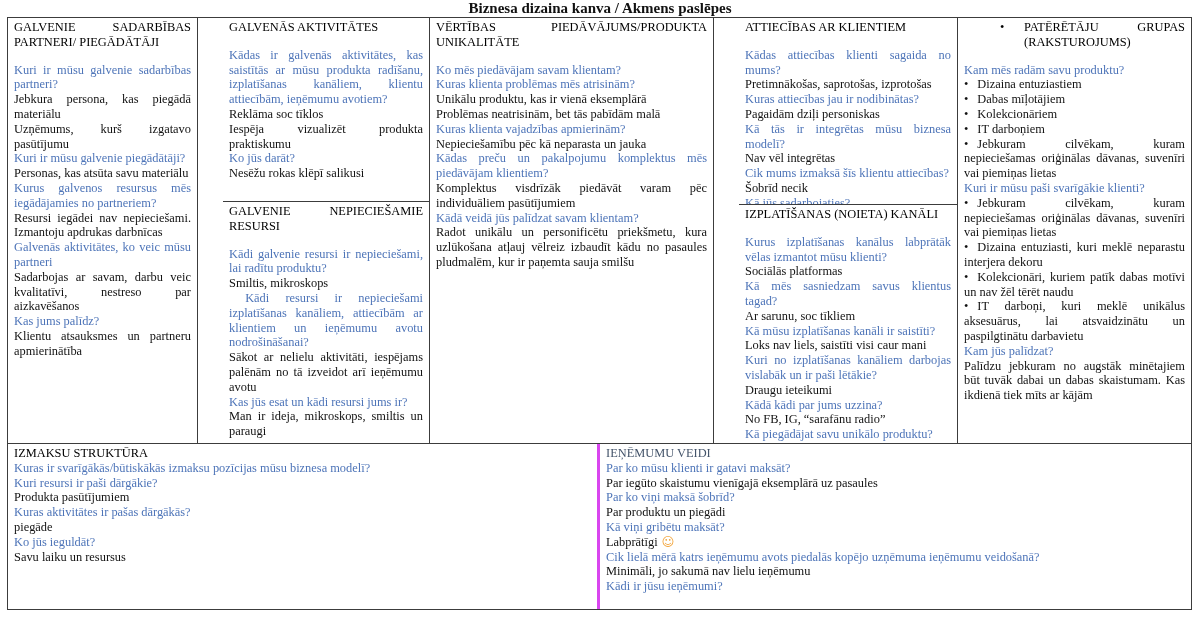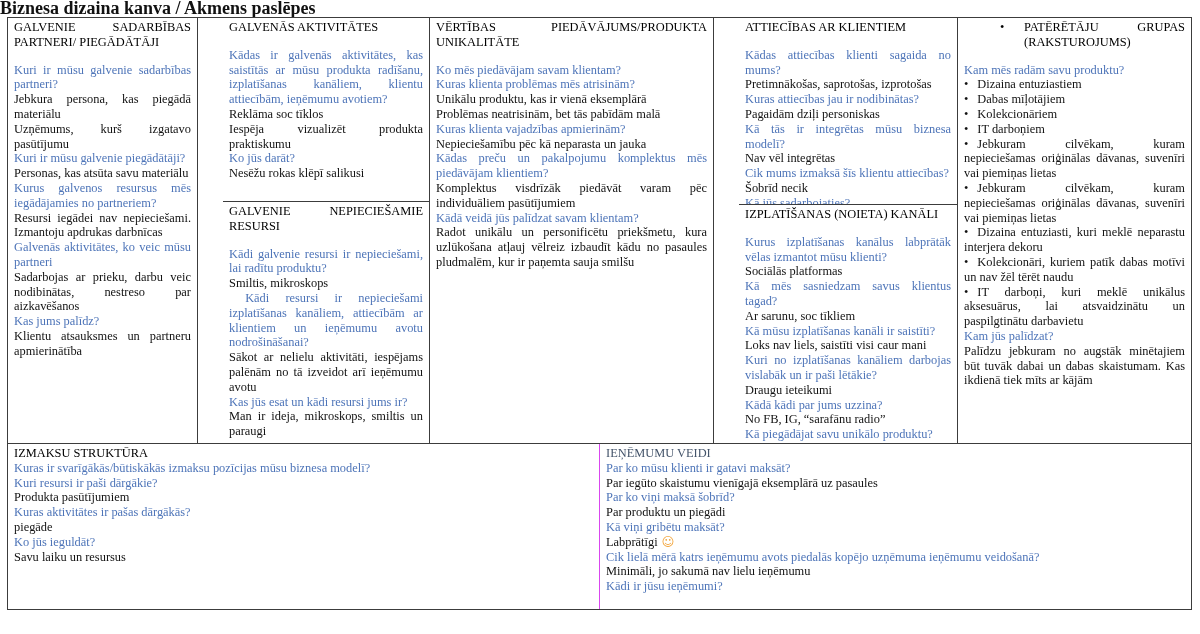--- a/index.html
+++ b/index.html
@@ -2,42 +2,42 @@
 <html style="--q-color: #4d74b8; --h2-color: #44546A; --emoji-color: #f2a43a;"><head>
 <meta charset="utf-8">
 <style>
   html,body { margin:0; padding:0; }
   body {
     width:1200px; height:634px; background:#ffffff; position:relative;
     font-family:"Liberation Serif", serif; color:#111;
   }
   .page-title {
     position:absolute; top:0; left:0; width:100%;
-    font-weight:bold; font-size:18px; line-height:16px;
+    text-align:center; font-weight:bold; font-size:15px; line-height:16px;
   }
   .canvas-table {
     position:absolute; left:7px; top:17px; width:1185px; height:593px;
     border:1px solid #3c3c3c; box-sizing:border-box;
     display:flex; flex-direction:column; background:#fff;
   }
   .main-row { display:flex; height:425px; }
   .main-row > div { box-sizing:border-box; border-right:1px solid #3c3c3c; }
   .main-row > div:last-child { border-right:none; }
   .c1 { width:190px; }
   .c2 { width:232px; }
   .c3 { width:284px; }
   .c4 { width:244px; }
   .c5 { flex:1; }
   .colsplit { display:flex; flex-direction:column; }
   .colsplit .cell { border-bottom:1px solid #3c3c3c; box-sizing:border-box;margin-left:25px; }
   .colsplit .cell:last-child { border-bottom:none; flex:1; }
   .c2 > .cell.top { height:184px; }
   .c4 > .cell.top { height:187px; }
   .bottom-row { display:flex; flex:1; border-top:1px solid #3c3c3c; }
-  .cell-costs { width:592px; border-right:1px solid #d946ef; box-sizing:border-box; }
+  .cell-costs { width:592px; border-right:3px solid #d946ef; box-sizing:border-box; }
   .cell-revenue { flex:1; }
   .cell { padding:2px 6px 2px 6px; overflow:hidden; }
   .line { text-align:justify; line-height:14.8px; font-size:12.4px; min-height:5px; }
   .line.h  { color:#000; }
   .line.h2 { color:var(--h2-color); }
   .line.q  { color:var(--q-color); }
   .line.a  { color:#111; }
   .line.blank { height:13px; }
   .line.b .bullet { margin-right:9px; }
   .line.hb { position:relative; padding-left:60px; color:#000; }
@@ -56,21 +56,21 @@
         <div class="line h"><span>GALVENIE SADARBĪBAS PARTNERI/ PIEGĀDĀTĀJI</span></div>
         <div class="line blank"></div>
         <div class="line q"><span>Kuri ir mūsu galvenie sadarbības partneri?</span></div>
         <div class="line a"><span>Jebkura persona, kas piegādā materiālu</span></div>
         <div class="line a"><span>Uzņēmums, kurš izgatavo pasūtījumu</span></div>
         <div class="line q"><span>Kuri ir mūsu galvenie piegādātāji?</span></div>
         <div class="line a"><span>Personas, kas atsūta savu materiālu</span></div>
         <div class="line q"><span>Kurus galvenos resursus mēs iegādājamies no partneriem?</span></div>
         <div class="line a"><span>Resursi iegādei nav nepieciešami. Izmantoju apdrukas darbnīcas</span></div>
         <div class="line q"><span>Galvenās aktivitātes, ko veic mūsu partneri</span></div>
-        <div class="line a"><span>Sadarbojas ar prieku, darbu veic nodibinātas, nestreso par aizkavēšanos</span></div>
+        <div class="line a"><span>Sadarbojas ar savam, darbu veic kvalitatīvi, nestreso par aizkavēšanos</span></div>
         <div class="line q"><span>Kas jums palīdz?</span></div>
         <div class="line a"><span>Klientu atsauksmes un partneru apmierinātība</span></div>
       </div>
     <div class="colsplit c2">
       <div class="cell top">
           <div class="line h"><span>GALVENĀS AKTIVITĀTES</span></div>
           <div class="line blank"></div>
           <div class="line q"><span>Kādas ir galvenās aktivitātes, kas saistītās ar mūsu produkta radīšanu, izplatīšanas kanāliem, klientu attiecībām, ieņēmumu avotiem?</span></div>
           <div class="line a"><span>Reklāma soc tīklos</span></div>
           <div class="line a"><span>Iespēja vizualizēt produkta praktiskumu</span></div>
@@ -136,20 +136,21 @@
     </div>
     <div class="cell c5">
         <div class="line hb"><span class="bullet">•</span><span>PATĒRĒTĀJU GRUPAS (RAKSTUROJUMS)</span></div>
         <div class="line blank"></div>
         <div class="line q"><span>Kam mēs radām savu produktu?</span></div>
         <div class="line b"><span class="bullet">•</span><span>Dizaina entuziastiem</span></div>
         <div class="line b"><span class="bullet">•</span><span>Dabas mīļotājiem</span></div>
         <div class="line b"><span class="bullet">•</span><span>Kolekcionāriem</span></div>
         <div class="line b"><span class="bullet">•</span><span>IT darboņiem</span></div>
         <div class="line b"><span class="bullet">•</span><span>Jebkuram cilvēkam, kuram nepieciešamas oriģinālas dāvanas, suvenīri vai piemiņas lietas</span></div>
+        <div class="line q"><span>Kuri ir mūsu paši svarīgākie klienti?</span></div>
         <div class="line b"><span class="bullet">•</span><span>Jebkuram cilvēkam, kuram nepieciešamas oriģinālas dāvanas, suvenīri vai piemiņas lietas</span></div>
         <div class="line b"><span class="bullet">•</span><span>Dizaina entuziasti, kuri meklē neparastu interjera dekoru</span></div>
         <div class="line b"><span class="bullet">•</span><span>Kolekcionāri, kuriem patīk dabas motīvi un nav žēl tērēt naudu</span></div>
         <div class="line b"><span class="bullet">•</span><span>IT darboņi, kuri meklē unikālus aksesuārus, lai atsvaidzinātu un paspilgtinātu darbavietu</span></div>
         <div class="line q"><span>Kam jūs palīdzat?</span></div>
         <div class="line a"><span>Palīdzu jebkuram no augstāk minētajiem būt tuvāk dabai un dabas skaistumam. Kas ikdienā tiek mīts ar kājām</span></div>
       </div>
   </div>
   <div class="bottom-row">
     <div class="cell cell-costs">

